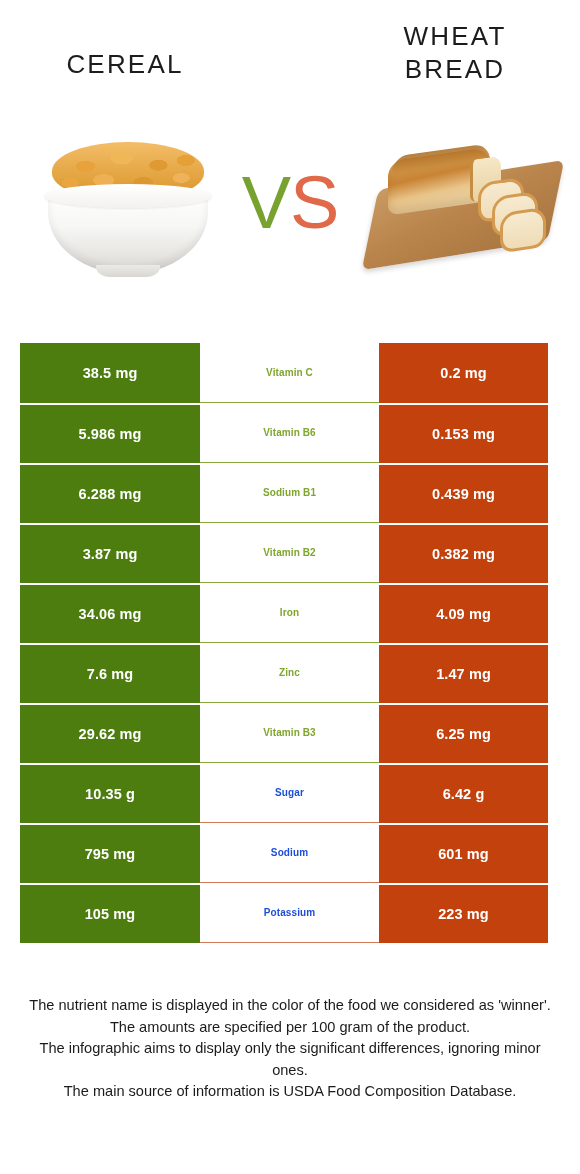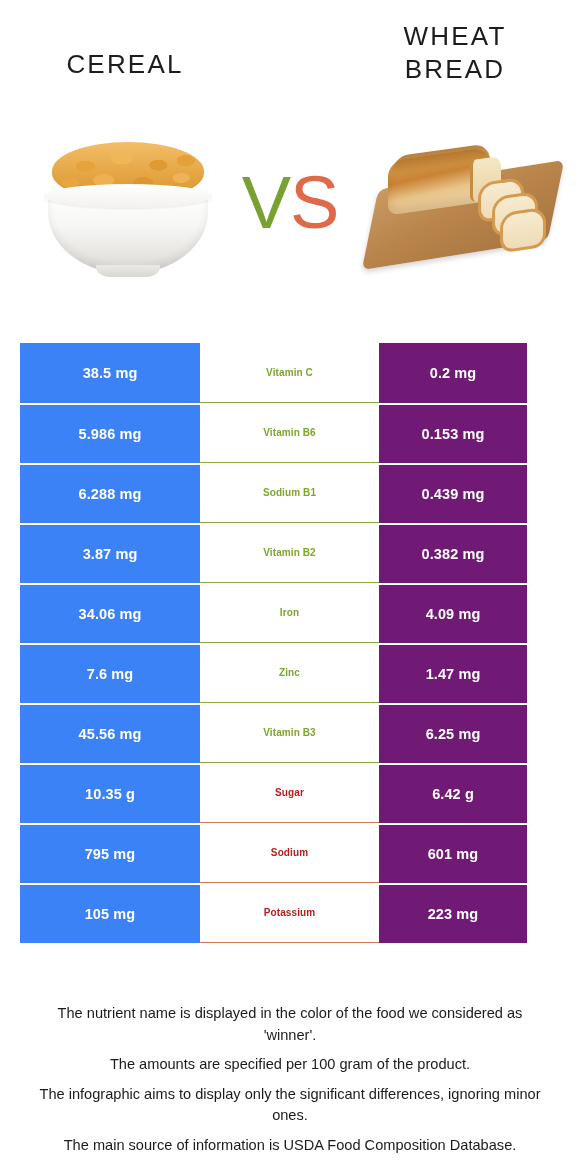--- a/index.html
+++ b/index.html
@@ -217,61 +217,61 @@
     display: flex;
     align-items: center;
     justify-content: center;
     font-size: 14.5px;
     font-weight: 600;
     letter-spacing: .1px;
     box-sizing: border-box;
   }
   .cell.left {
     width: 180px;
-    background: #3b82f6;
+    background: #4d7c0f;
     color: #ffffff;
   }
   .cell.mid {
     width: 179px;
     background: #ffffff;
     border-bottom: 1px solid transparent;
   }
   .cell.right {
-    width: 148px;
-    background: #701a75;
+    width: 169px;
+    background: #c2410c;
     color: #ffffff;
   }
   .row.sep-green .cell.mid { border-bottom-color: #8aa93c; }
   .row.sep-red   .cell.mid { border-bottom-color: #cf7a57; }
   .row.last .cell.mid { border-bottom-width: 1px; }
 
   .nutrient {
     font-weight: 700;
     font-size: 10px;
   }
   .nutrient.green { color: #7FA52D; }
-  .nutrient.red   { color: #b91c1c; }
+  .nutrient.red   { color: #1d4ed8; }
 
   
   .row + .row .cell.left,
   .row + .row .cell.right { border-top: 2px solid #ffffff; }
 
   
   .footer {
     position: absolute;
     left: 24px;
     top: 995px;
     width: 532px;
     text-align: center;
     font-family: "Liberation Sans", sans-serif;
     font-size: 14.6px;
     line-height: 1.48;
     color: #1b1b1b;
   }
-  .footer p { margin: 8px; }
+  .footer p { margin: 0; }
 </style>
 </head>
 <body>
 
 <div class="header">
   <div class="food-title right">Wheat Bread</div>
   <div class="food-title left">Cereal</div>
 </div>
 
 <div class="images-row">
@@ -338,21 +338,21 @@
       <div class="cell right">4.09 mg</div>
     </div>
     <div class="row sep-green">
       <div class="cell left">7.6 mg</div>
       <div class="cell mid">
         <span class="nutrient green">Zinc</span>
       </div>
       <div class="cell right">1.47 mg</div>
     </div>
     <div class="row sep-green">
-      <div class="cell left">45.56 mg</div>
+      <div class="cell left">29.62 mg</div>
       <div class="cell mid">
         <span class="nutrient green">Vitamin B3</span>
       </div>
       <div class="cell right">6.25 mg</div>
     </div>
     <div class="row sep-red">
       <div class="cell left">10.35 g</div>
       <div class="cell mid">
         <span class="nutrient red">Sugar</span>
       </div>

